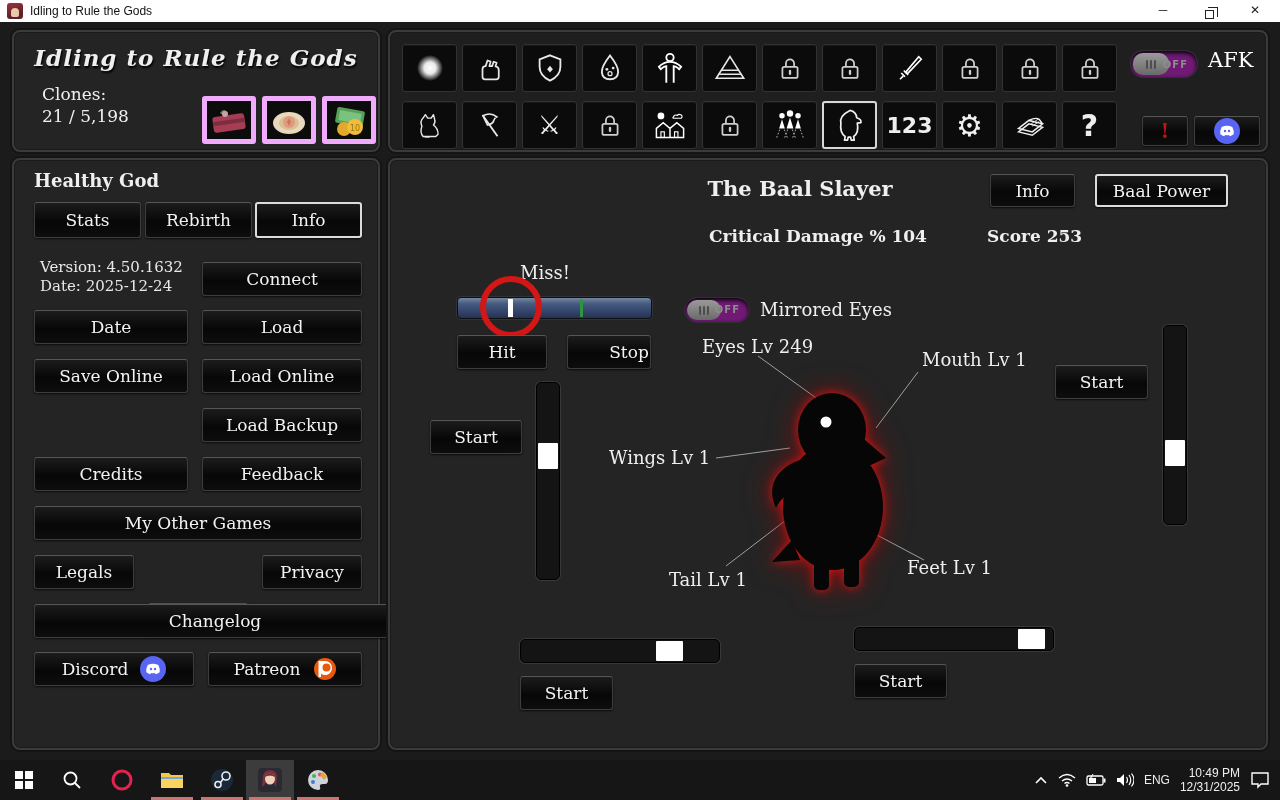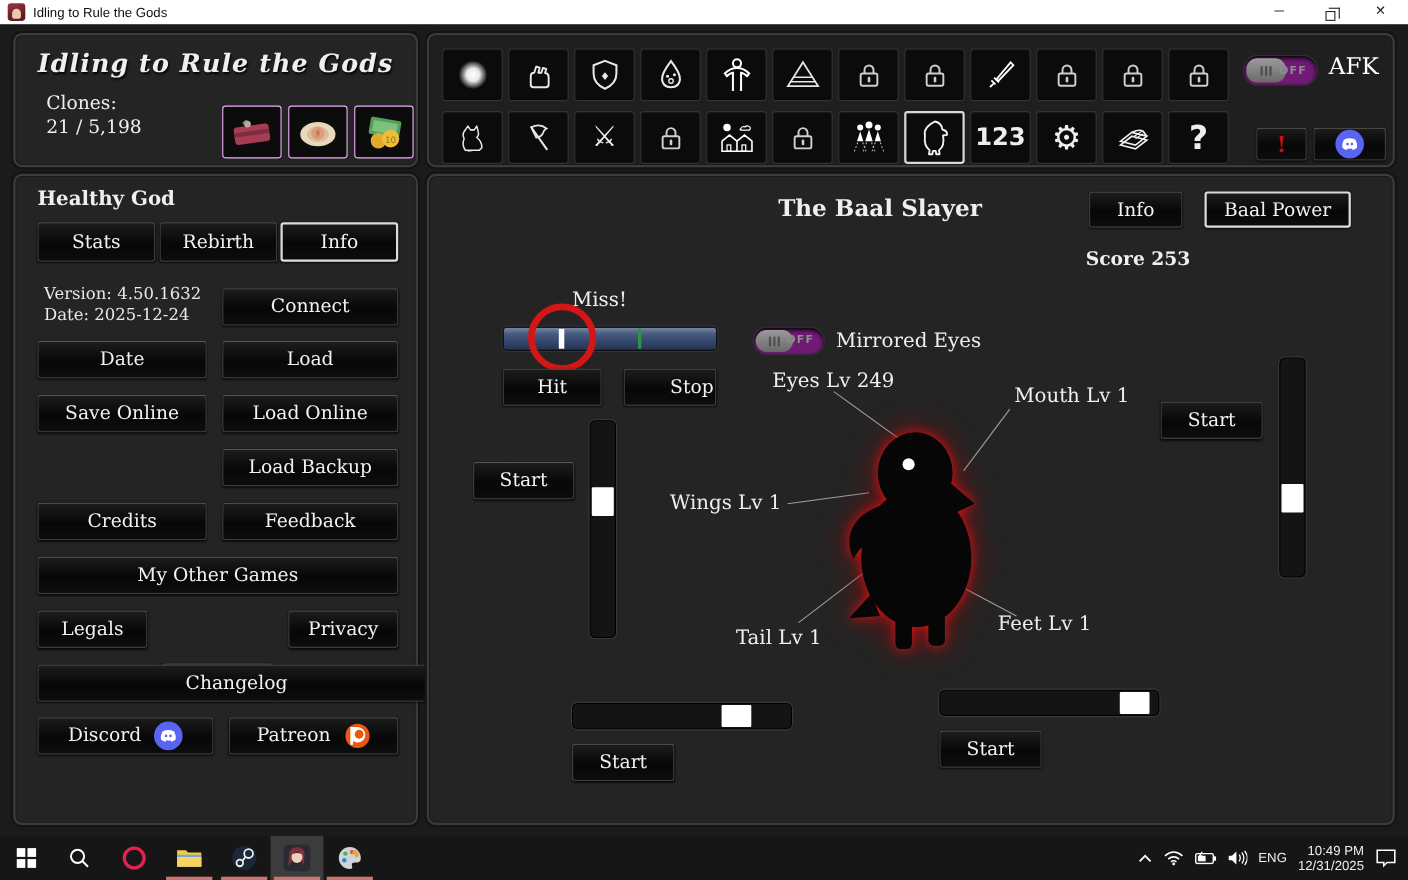--- a/index.html
+++ b/index.html
@@ -38,21 +38,21 @@
           box-shadow:0 1px 2px rgba(0,0,0,.7); font-family:"DejaVu Serif", serif; }
   .gbtn.sel { border:2px solid #dcdcdc; }
 
   
   .logo-script { position:absolute; left:0; right:0; top:12px; text-align:center;
                  font-size:23px; font-style:italic; font-weight:bold; letter-spacing:1px;
                  text-shadow:1px 2px 2px #000; }
   .clones-label { position:absolute; left:28px; top:52px; font-size:17px; }
   .clones-value { position:absolute; left:28px; top:74px; font-size:17px; }
   .item-btn { position:absolute; top:64px; width:54px; height:48px; background:#0c0c0c;
-              border:1px solid #f0abfc; border-radius:3px; display:flex; align-items:center; justify-content:center; cursor:pointer; }
+              border:5px solid #f0abfc; border-radius:3px; display:flex; align-items:flex-end; justify-content:center; cursor:pointer; }
 
   
   .icon-row { position:absolute; left:12px; display:flex; gap:5px; }
   .icon-row.r1 { top:12px; } .icon-row.r2 { top:69px; }
   .ibtn { width:55px; height:48px; background:#0b0b0b; border:1px solid #323232; border-radius:3px;
           display:flex; align-items:center; justify-content:center; cursor:pointer;
           color:#eee; box-shadow:inset 0 1px 0 rgba(255,255,255,.05); }
   .ibtn.sel { border:2px solid #d8d8d8; }
   .ibtn .uni { font-family:"DejaVu Sans", sans-serif; font-size:26px; color:#f0f0f0; }
   .ibtn .num { font-family:"DejaVu Sans", sans-serif; font-size:22px; font-weight:bold; }
@@ -385,20 +385,21 @@
         <line x1="326" y1="298" x2="400" y2="288"></line>
         <line x1="336" y1="406" x2="404" y2="354"></line>
         <line x1="534" y1="400" x2="470" y2="366"></line>
       </g>
     </svg>
 
     <div class="main-title">The Baal Slayer</div>
     <div class="gbtn" style="left:600px; top:14px; width:85px; height:33px;">Info</div>
     <div class="gbtn sel" style="left:705px; top:14px; width:133px; height:33px;">Baal Power</div>
 
+    <div class="stat" style="left:319px;">Critical Damage % 104</div>
     <div class="stat" style="left:597px;">Score 253</div>
 
     <div class="miss-text">Miss!</div>
 
     <div class="hslider-blue">
       <span class="mark-white"></span>
       <span class="mark-green"></span>
     </div>
     <div class="miss-ring"></div>
 

